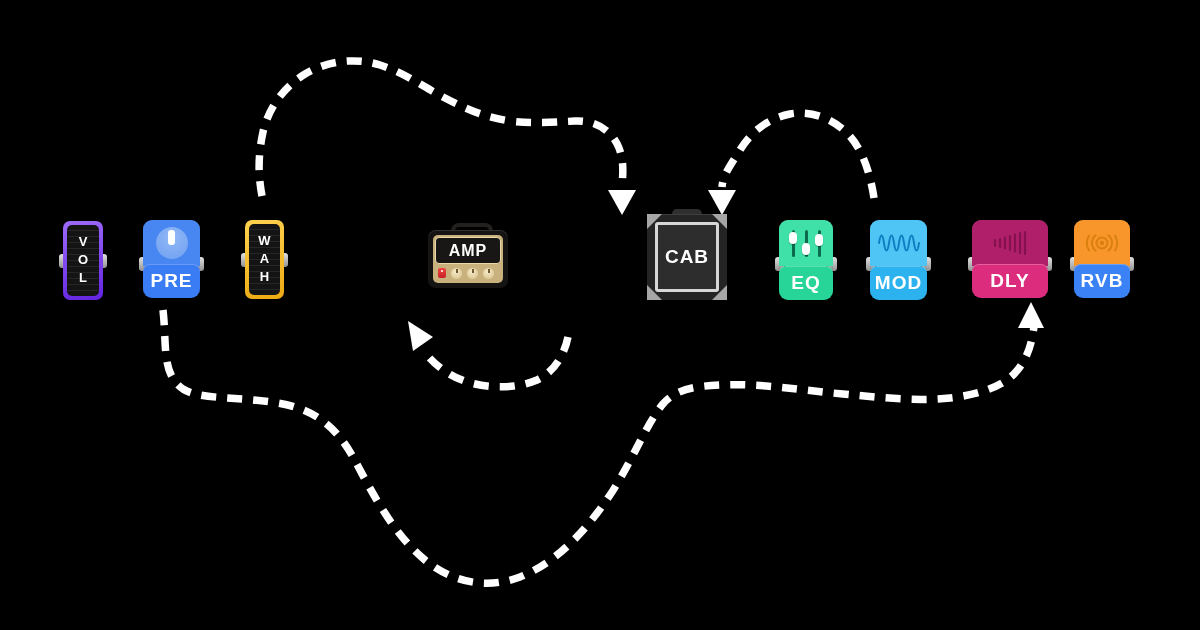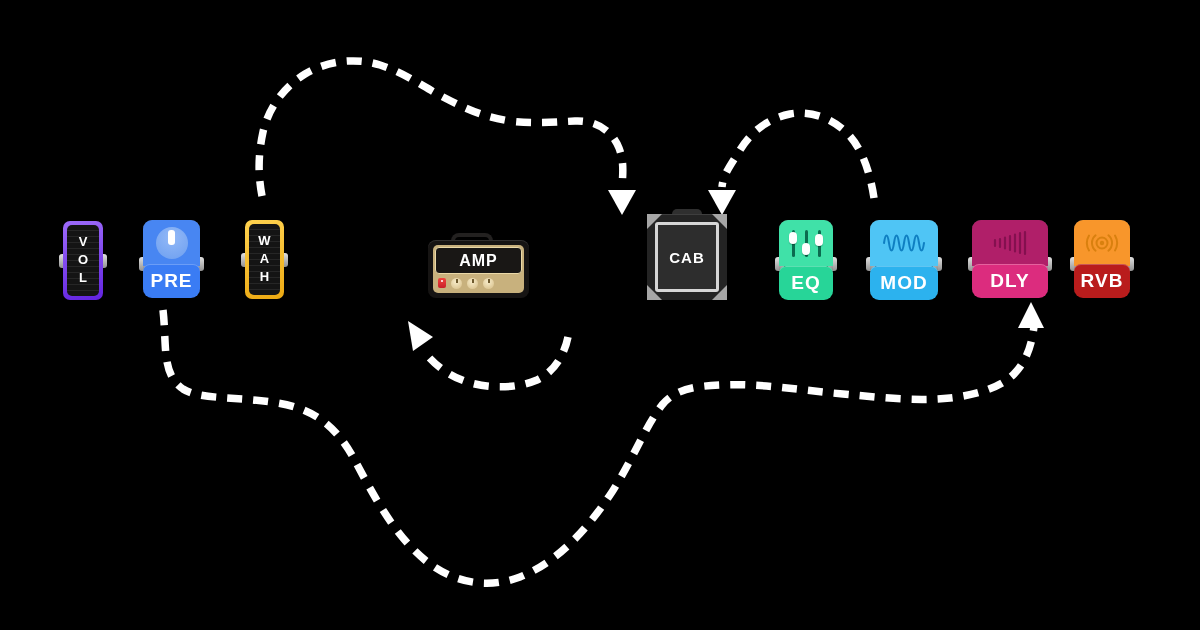--- a/index.html
+++ b/index.html
@@ -67,21 +67,21 @@
   .nr .top{background:#e7e6e4;}
   .nr .bottom{background:#f3f2f0;color:#72726c;}
 
   
   .cab .cab-body{position:absolute;inset:0;background:#242424;border-radius:6px;z-index:1;
        box-shadow:inset 0 1px 0 rgba(255,255,255,.12);}
   .cab .handle{position:absolute;top:-5px;left:25px;width:30px;height:10px;
        background:#2f2f2f;border-radius:5px;z-index:0;}
   .cab .grille{position:absolute;inset:8px;border:3px solid #d6d6d6;border-radius:3px;
        background:#2d2d2d;display:flex;align-items:center;justify-content:center;z-index:2;
-       color:#fff;font-weight:800;font-size:15px;letter-spacing:1px;}
+       color:#fff;font-weight:800;font-size:19px;letter-spacing:1px;}
   .cab .corner{position:absolute;width:15px;height:15px;background:#a6a6a6;z-index:3;}
   .cab .c-tl{left:0;top:0;clip-path:polygon(0 0,100% 0,0 100%);}
   .cab .c-tr{right:0;top:0;clip-path:polygon(0 0,100% 0,100% 100%);}
   .cab .c-bl{left:0;bottom:0;clip-path:polygon(0 0,100% 100%,0 100%);}
   .cab .c-br{right:0;bottom:0;clip-path:polygon(100% 0,100% 100%,0 100%);}
 
   
   .eq .top{background:#40e1a8;gap:10px;}
   .eq .bottom{background:#27d598;}
   .eq .track{position:relative;width:3px;height:27px;background:#0b6b4f;border-radius:2px;}
@@ -91,21 +91,21 @@
   
   .mod .top{background:#4fc5f5;}
   .mod .bottom{background:#2cb2ee;}
 
   
   .dly .top{background:#b01f69;}
   .dly .bottom{background:#dc2c7e;}
 
   
   .rvb .top{background:#f8962b;}
-  .rvb .bottom{background:#b91c1c;}
+  .rvb .bottom{background:#3b82f6;}
 </style>
 </head>
 <body>
 
 <div class="stage">
 
   <div class="pedal expr vol" style="left:63px;top:221px;width:40px;height:79px">
     <div class="jack left" style="top:33px"></div>
     <div class="jack right" style="top:33px"></div>
     <div class="frame">
@@ -132,21 +132,21 @@
     <div class="jack left" style="top:33px"></div>
     <div class="jack right" style="top:33px"></div>
     <div class="frame">
       <div class="treadle">
         <div class="vlabel">WAH</div>
       </div>
     </div>
   </div>
 
 
-  <div class="pedal amp" style="left:428px;top:240px;width:101px;height:58px">
+  <div class="pedal amp" style="left:428px;top:230px;width:80px;height:58px">
     <div class="handle"></div>
     <div class="amp-body"></div>
     <div class="panel">
       <div class="screen">AMP</div>
       <div class="controls">
         <div class="power"></div>
         <div class="knob2"></div>
         <div class="knob2"></div>
         <div class="knob2"></div>
       </div>
@@ -176,21 +176,21 @@
             <div class="thumb" style="top:13px"></div>
           </div>
         <div class="track">
             <div class="thumb" style="top:4px"></div>
           </div>
       </div>
       <div class="bottom">EQ</div>
     </div>
   </div>
 
-  <div class="pedal mod" style="left:870px;top:220px;width:68px;height:80px">
+  <div class="pedal mod" style="left:870px;top:220px;width:57px;height:80px">
     <div class="jack left" style="top:37px"></div>
     <div class="jack right" style="top:37px"></div>
     <div class="body">
       <div class="top">
         <svg width="44" height="24" viewBox="0 0 44 24">
           <path d="M2,12 C3.5,2 5.5,2 7,12 C8.5,22 10.5,22 12,12 C13.5,2 15.5,2 17,12 C18.5,22 20.5,22 22,12 C23.5,2 25.5,2 27,12 C28.5,22 30.5,22 32,12 C33.5,2 35.5,2 37,12 C38.5,22 40.5,22 42,12" stroke="#0f7fc2" stroke-width="2" fill="none" stroke-linecap="round"></path>
         </svg>
       </div>
       <div class="bottom">MOD</div>
     </div>

